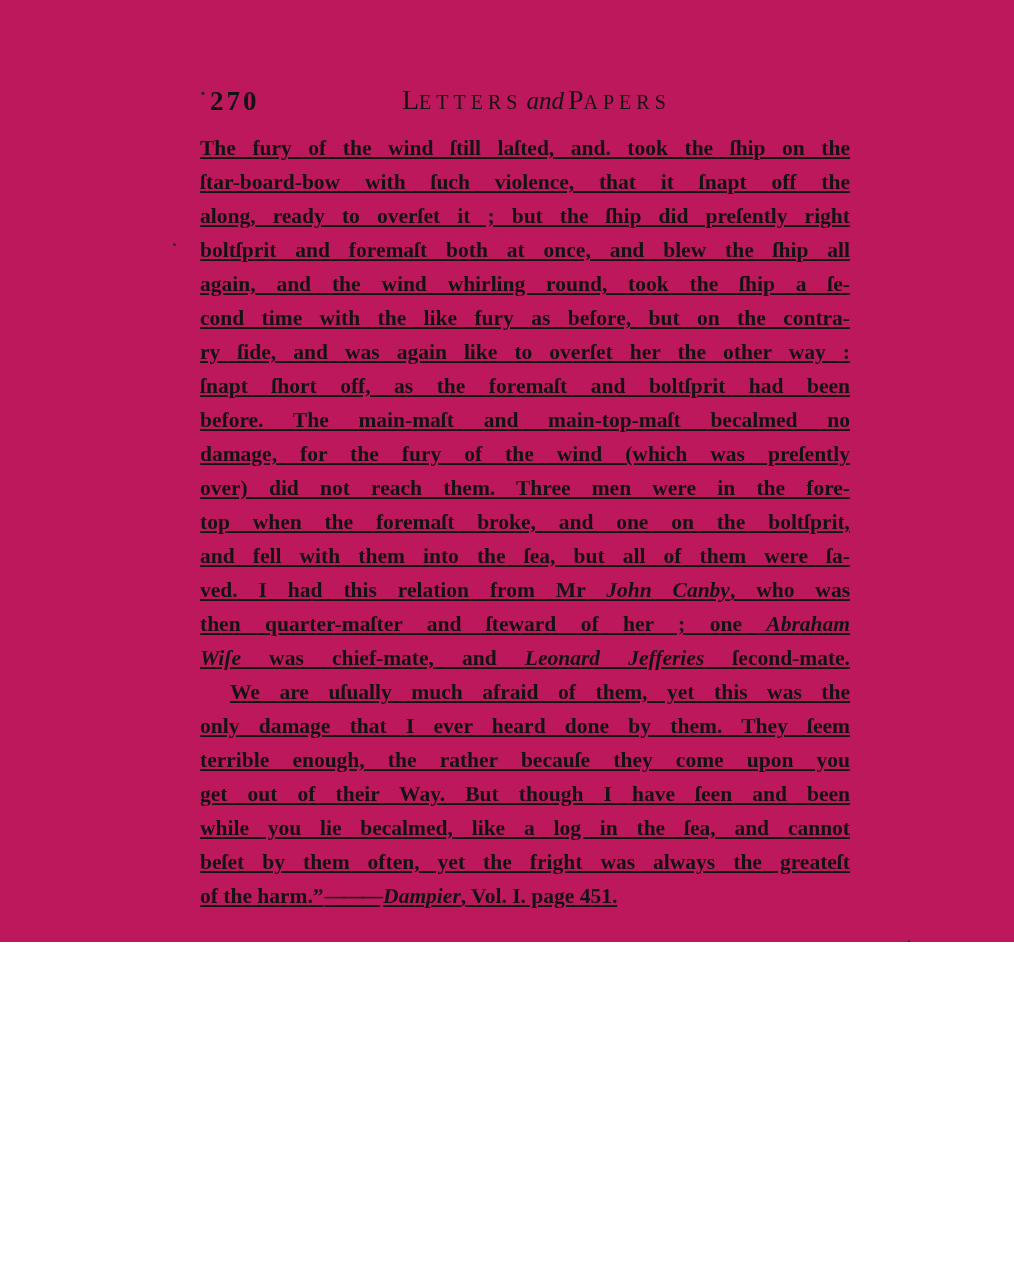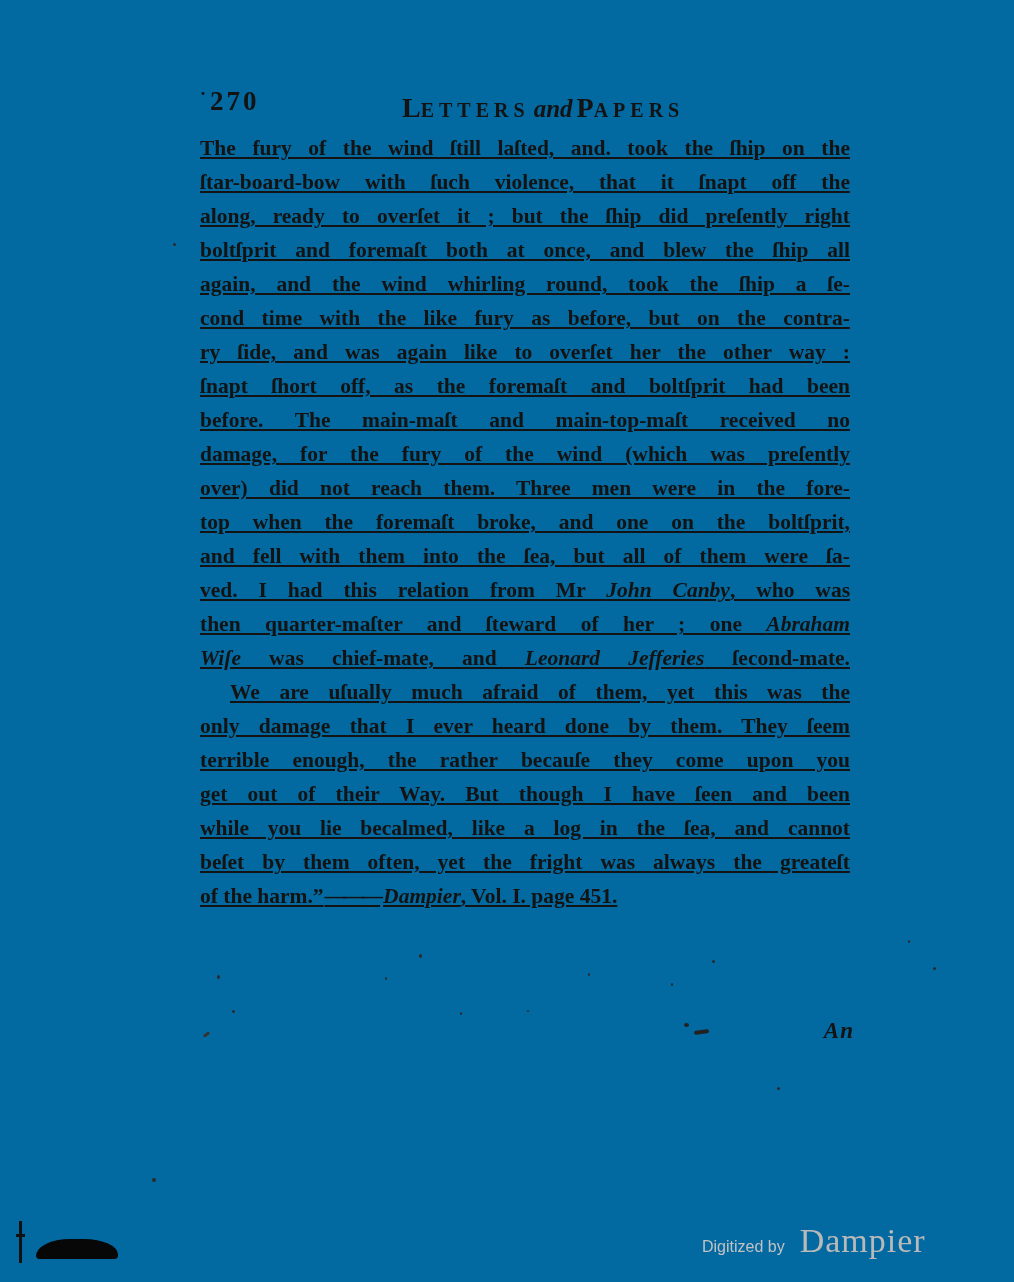--- a/index.html
+++ b/index.html
@@ -1,32 +1,32 @@
 <!DOCTYPE html>
 <html><head>
 <meta charset="utf-8">
 <style>
   html,body{margin:0;padding:0;background:#ffffff;}
   .page{
     position:relative;
-    width:1014px;height:1282px;
-    background:#0369a1;
+    width:1014px;height:942px;
+    background:#be185d;
     overflow:hidden;
     font-family:"Liberation Serif","DejaVu Serif",serif;
     color:#131313;
   }
   
   .pageno{
     position:absolute;left:210px;top:86px;
     font-size:27px;font-weight:bold;letter-spacing:3px;
   }
   .pageno::before{content:"·";position:absolute;left:-10px;top:-2px;font-size:18px;}
   .title{
-    position:absolute;left:402px;top:92px;
-    font-weight:bold;white-space:nowrap;
+    position:absolute;left:402px;top:84px;
+    font-weight:normal;white-space:nowrap;
   }
   .title .cap{font-size:28px;}
   .title .sc{font-size:20px;letter-spacing:5px;}
   .title .it{font-style:italic;font-size:25px;letter-spacing:0px;padding:0 4px;}
   
   .text-block{
     position:absolute;left:200px;top:131px;width:650px;
     font-size:21.5px;font-weight:bold;
   }
   .tline{
@@ -85,21 +85,21 @@
 
   <div class="text-block">
       <div class="tline"><span>The fury of the wind ſtill laſted, and. took the ſhip on the</span></div>
       <div class="tline"><span>ſtar-board-bow with ſuch violence, that it ſnapt off the</span></div>
       <div class="tline"><span>along, ready to overſet it ; but the ſhip did preſently right</span></div>
       <div class="tline"><span>boltſprit and foremaſt both at once, and blew the ſhip all</span></div>
       <div class="tline"><span>again, and the wind whirling round, took the ſhip a ſe-</span></div>
       <div class="tline"><span>cond time with the like fury as before, but on the contra-</span></div>
       <div class="tline"><span>ry ſide, and was again like to overſet her the other way :</span></div>
       <div class="tline"><span>ſnapt ſhort off, as the foremaſt and boltſprit had been</span></div>
-      <div class="tline"><span>before.  The main-maſt and main-top-maſt received no</span></div>
+      <div class="tline"><span>before.  The main-maſt and main-top-maſt becalmed no</span></div>
       <div class="tline"><span>damage, for the fury of the wind (which was preſently</span></div>
       <div class="tline"><span>over) did not reach them.  Three men were in the fore-</span></div>
       <div class="tline"><span>top when the foremaſt broke, and one on the boltſprit,</span></div>
       <div class="tline"><span>and fell with them into the ſea, but all of them were ſa-</span></div>
       <div class="tline"><span>ved.  I had this relation from Mr </span><span class="it">John Canby</span><span>, who was</span></div>
       <div class="tline"><span>then quarter-maſter and ſteward of her ; one </span><span class="it">Abraham</span></div>
       <div class="tline"><span class="it">Wiſe</span><span> was chief-mate, and </span><span class="it">Leonard Jefferies</span><span> ſecond-mate.</span></div>
       <div class="tline indent"><span>We are uſually much afraid of them, yet this was the</span></div>
       <div class="tline"><span>only damage that I ever heard done by them.  They ſeem</span></div>
       <div class="tline"><span>terrible enough, the rather becauſe they come upon you</span></div>

